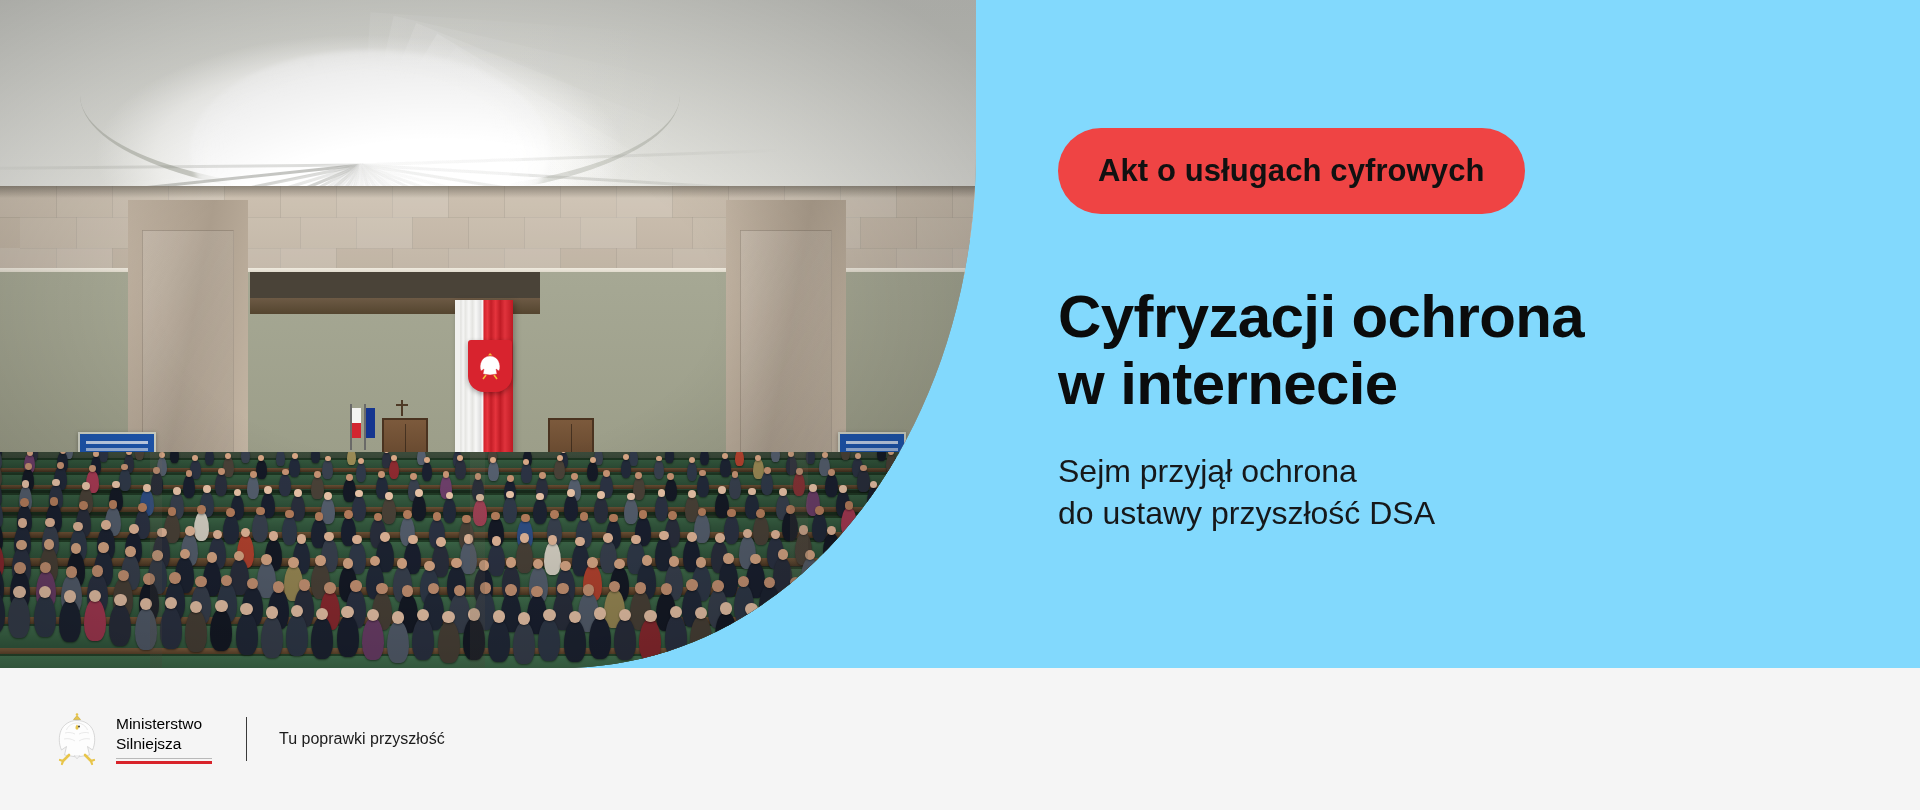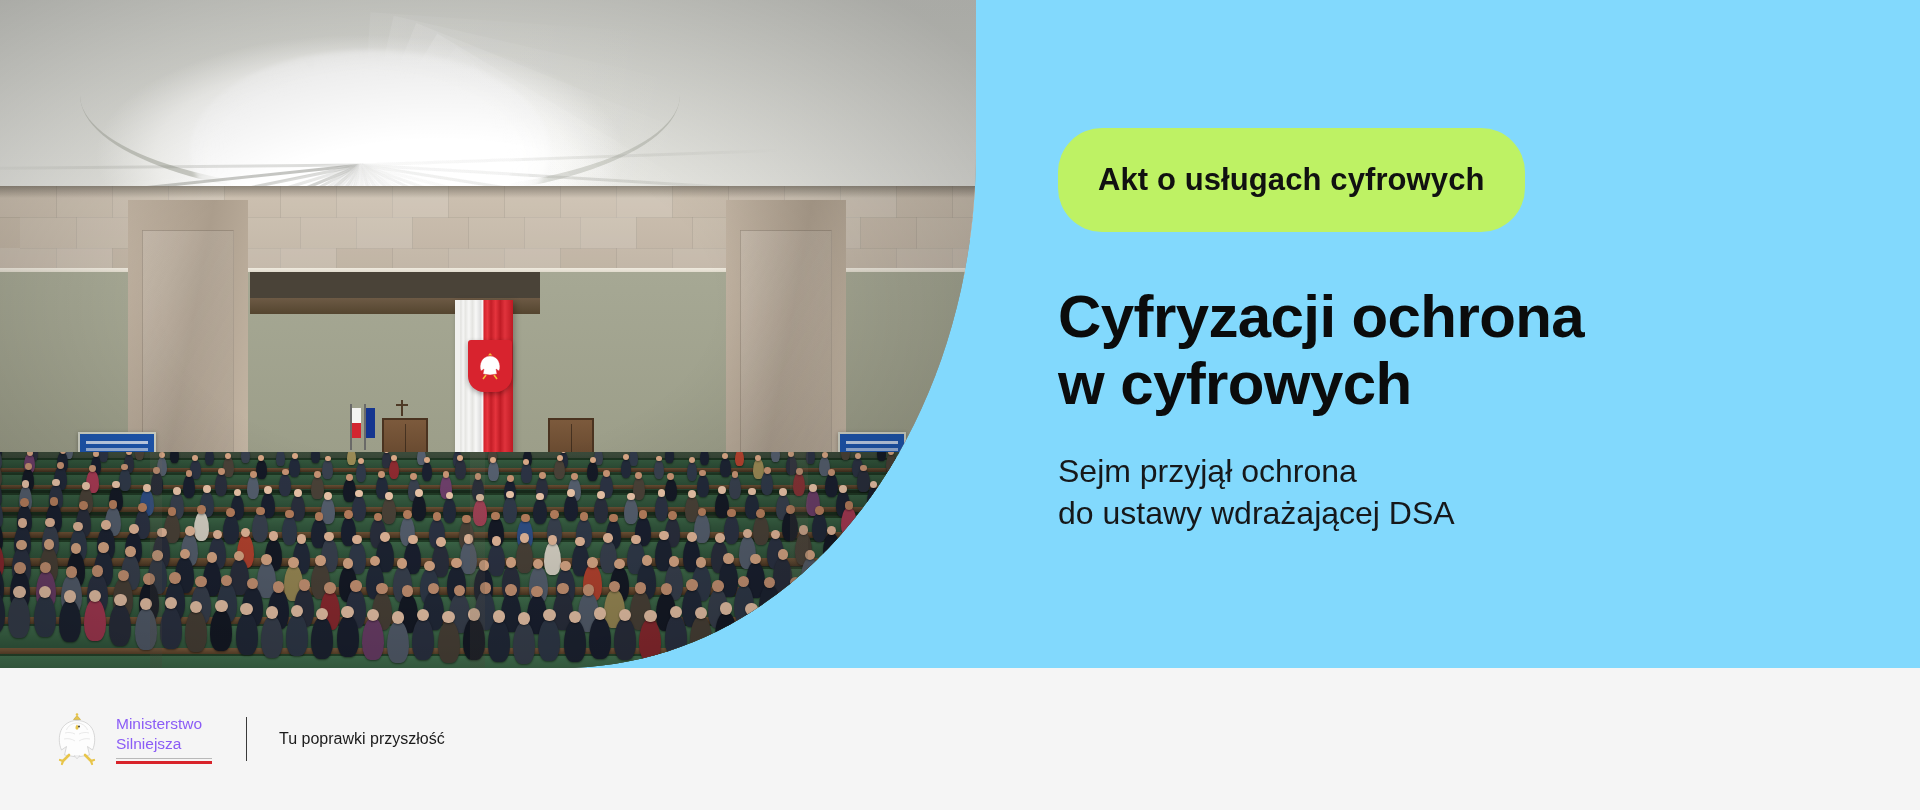--- a/index.html
+++ b/index.html
@@ -304,25 +304,25 @@
     background:
       radial-gradient(ellipse 70% 60% at 45% 45%, rgba(0,0,0,0) 40%, rgba(0,0,0,.22) 100%);
     pointer-events: none;
   }
 
   
   .badge {
     position: absolute;
     left: 1058px;
     top: 128px;
-    height: 104px;
+    height: 86px;
     padding: 0 40px;
     display: flex;
     align-items: center;
-    background: #bef264;
+    background: #ef4444;
     border-radius: 44px;
     box-sizing: border-box;
   }
   .badge-text {
     font-size: 31px;
     font-weight: bold;
     color: #111111;
     letter-spacing: .1px;
     white-space: nowrap;
   }
@@ -377,21 +377,21 @@
   }
   .ministry-block {
     margin-left: 14px;
     display: flex;
     flex-direction: column;
     justify-content: center;
   }
   .ministry-line {
     font-size: 15.5px;
     line-height: 1.28;
-    color: #8b5cf6;
+    color: #000000;
     white-space: nowrap;
   }
   .ministry-rule-gray {
     margin-top: 5px;
     width: 96px;
     height: 1px;
     background: #b9b9b9;
   }
   .ministry-rule-red {
     margin-top: 2px;
@@ -1193,26 +1193,26 @@
       <div class="photo-vignette"></div>
     </div>
   </div>
 
   <div class="badge">
     <span class="badge-text">Akt o usługach cyfrowych</span>
   </div>
 
   <h1 class="headline">
     <span class="hl-line">Cyfryzacji ochrona</span>
-    <span class="hl-line">w cyfrowych</span>
+    <span class="hl-line">w internecie</span>
   </h1>
 
   <p class="subline">
     <span class="sl-line">Sejm przyjął ochrona</span>
-    <span class="sl-line">do ustawy wdrażającej DSA</span>
+    <span class="sl-line">do ustawy przyszłość DSA</span>
   </p>
 
   <div class="footer">
     <div class="footer-inner">
 
       <svg class="emblem" viewBox="0 0 50 56">
         <g>
           <path d="M25 4.5 L28.5 8.5 L21.5 8.5 Z" fill="#e8c54a" stroke="#b79a2e" stroke-width=".5"></path>
           <circle cx="25" cy="3.5" r="1.3" fill="#e8c54a"></circle>
           <path d="M25 9.5 C17.5 9.5 11.5 13.5 9 19.5 C6.5 25.5 6.8 33 9.5 39 L14.5 35.5 L12.5 44 L25 46 L37.5 44 L35.5 35.5 L40.5 39 C43.2 33 43.5 25.5 41 19.5 C38.5 13.5 32.5 9.5 25 9.5 Z" fill="#fdfdfd" stroke="#c8c8c8" stroke-width=".7"></path>

